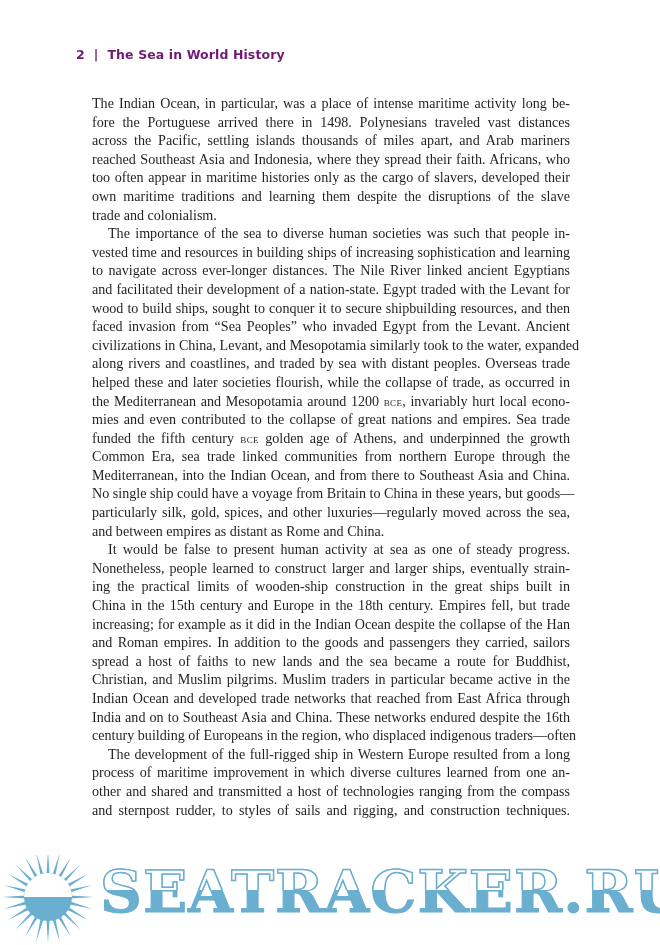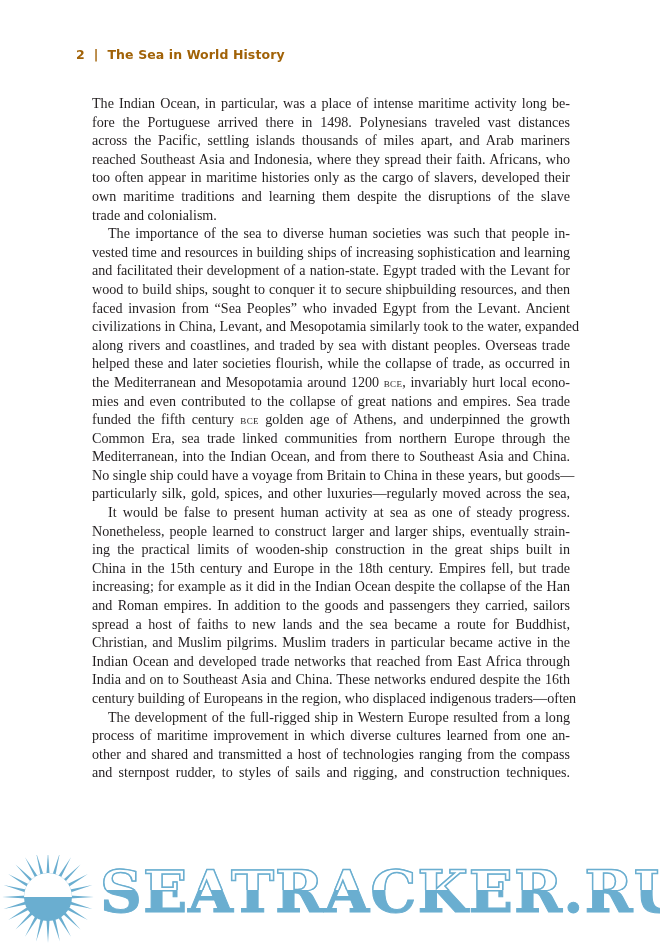--- a/index.html
+++ b/index.html
@@ -1,21 +1,21 @@
 <!DOCTYPE html>
 <html><head>
 <meta charset="utf-8">
 <style>
   html, body { margin: 0; padding: 0; background: #ffffff; }
   body { width: 660px; height: 945px; position: relative; overflow: hidden; }
   .page { position: absolute; left: 0; top: 0; width: 660px; height: 945px; background: #fff; }
   .running-head {
     position: absolute; left: 76px; top: 47px;
     font-family: "DejaVu Sans", sans-serif; font-weight: bold; font-size: 12.5px;
-    color: #a16207; letter-spacing: 0.1px; white-space: nowrap;
+    color: #701a75; letter-spacing: 0.1px; white-space: nowrap;
   }
   .running-head .sep { display: inline-block; margin: 0 9px; font-weight: bold; }
   .body-text {
     position: absolute; left: 92px; top: 94px; width: 478px;
     font-family: "Liberation Serif", serif; font-size: 14.1px; line-height: 18.6px;
     color: #231f20; text-align: justify;
   }
   .body-text .ln { display: block; height: 18.6px; white-space: nowrap; text-align: justify; text-align-last: justify; }
   .body-text .ln.last { text-align-last: left; }
   .body-text .ln.indent { text-indent: 16px; }
@@ -51,33 +51,35 @@
         <span class="ln">fore the Portuguese arrived there in 1498. Polynesians traveled vast distances</span>
         <span class="ln">across the Pacific, settling islands thousands of miles apart, and Arab mariners</span>
         <span class="ln">reached Southeast Asia and Indonesia, where they spread their faith. Africans, who</span>
         <span class="ln">too often appear in maritime histories only as the cargo of slavers, developed their</span>
         <span class="ln">own maritime traditions and learning them despite the disruptions of the slave</span>
         <span class="ln last">trade and colonialism.</span>
       </div>
       <div>
         <span class="ln indent">The importance of the sea to diverse human societies was such that people in-</span>
         <span class="ln">vested time and resources in building ships of increasing sophistication and learning</span>
+        <span class="ln">to navigate across ever-longer distances. The Nile River linked ancient Egyptians</span>
         <span class="ln">and facilitated their development of a nation-state. Egypt traded with the Levant for</span>
         <span class="ln">wood to build ships, sought to conquer it to secure shipbuilding resources, and then</span>
         <span class="ln">faced invasion from “Sea Peoples” who invaded Egypt from the Levant. Ancient</span>
         <span class="ln">civilizations in China, Levant, and Mesopotamia similarly took to the water, expanded</span>
         <span class="ln">along rivers and coastlines, and traded by sea with distant peoples. Overseas trade</span>
         <span class="ln">helped these and later societies flourish, while the collapse of trade, as occurred in</span>
         <span class="ln">the Mediterranean and Mesopotamia around 1200 <span class="sc">BCE</span>, invariably hurt local econo-</span>
         <span class="ln">mies and even contributed to the collapse of great nations and empires. Sea trade</span>
         <span class="ln">funded the fifth century <span class="sc">BCE</span> golden age of Athens, and underpinned the growth</span>
         <span class="ln">Common Era, sea trade linked communities from northern Europe through the</span>
         <span class="ln">Mediterranean, into the Indian Ocean, and from there to Southeast Asia and China.</span>
         <span class="ln">No single ship could have a voyage from Britain to China in these years, but goods—</span>
         <span class="ln">particularly silk, gold, spices, and other luxuries—regularly moved across the sea,</span>
+        <span class="ln last">and between empires as distant as Rome and China.</span>
       </div>
       <div>
         <span class="ln indent">It would be false to present human activity at sea as one of steady progress.</span>
         <span class="ln">Nonetheless, people learned to construct larger and larger ships, eventually strain-</span>
         <span class="ln">ing the practical limits of wooden-ship construction in the great ships built in</span>
         <span class="ln">China in the 15th century and Europe in the 18th century. Empires fell, but trade</span>
         <span class="ln">increasing; for example as it did in the Indian Ocean despite the collapse of the Han</span>
         <span class="ln">and Roman empires. In addition to the goods and passengers they carried, sailors</span>
         <span class="ln">spread a host of faiths to new lands and the sea became a route for Buddhist,</span>
         <span class="ln">Christian, and Muslim pilgrims. Muslim traders in particular became active in the</span>

